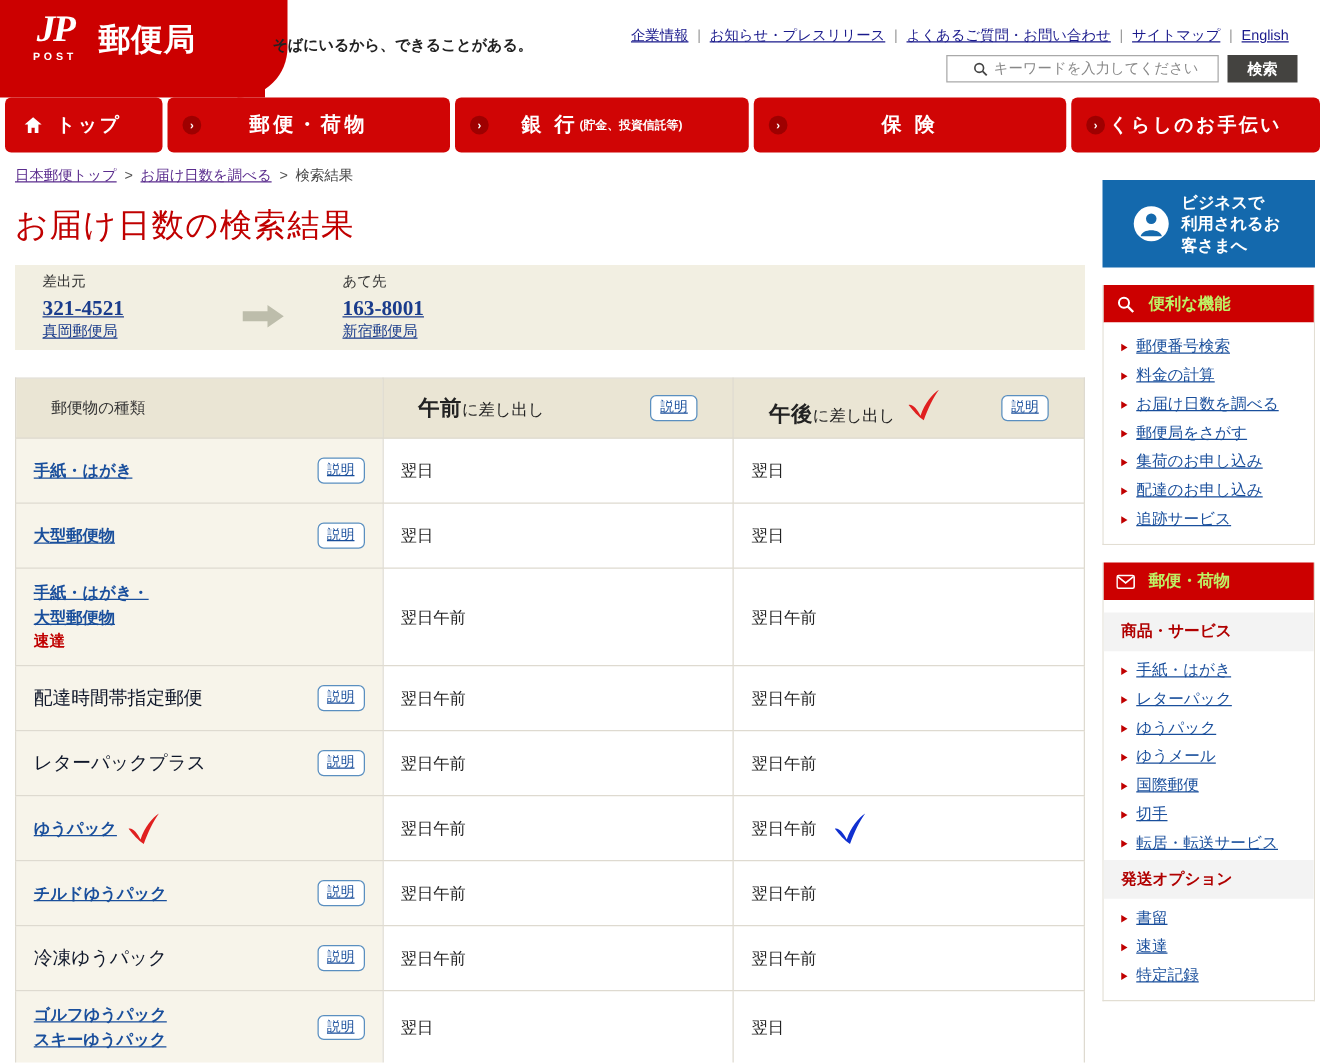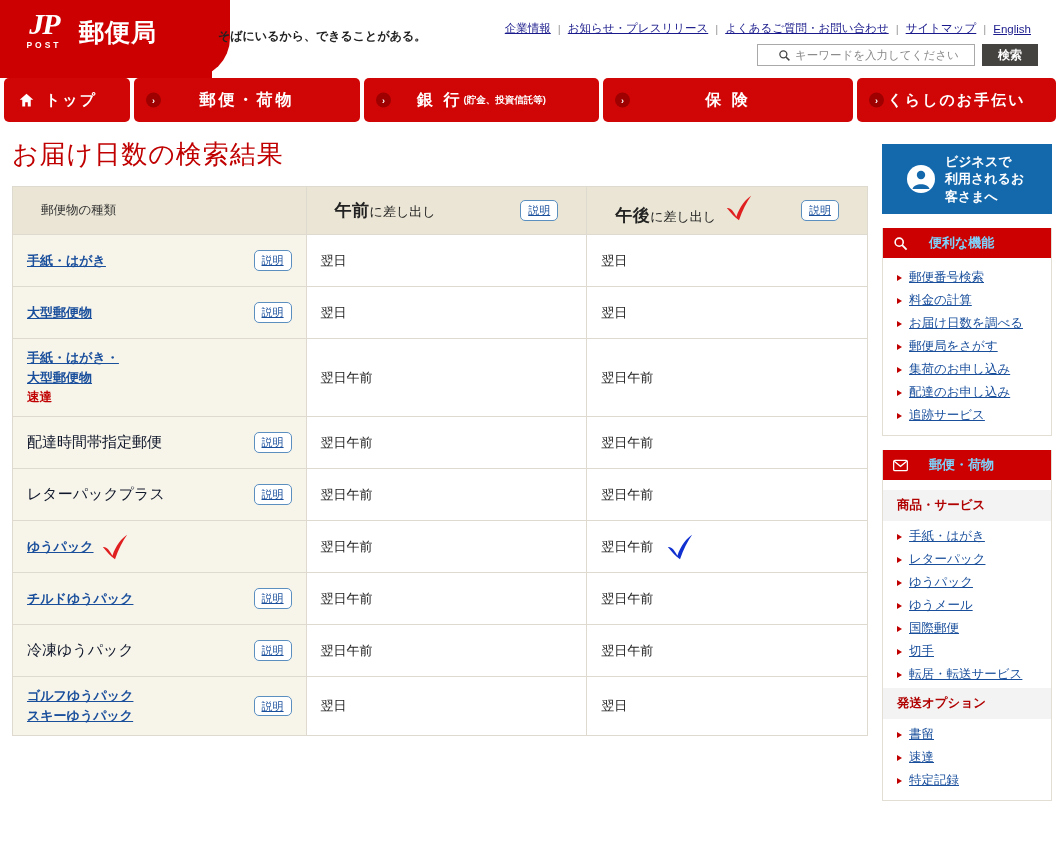--- a/index.html
+++ b/index.html
@@ -184,22 +184,22 @@
   .biz-banner {
     background: #1469ad; color: #fff; height: 70px;
     display: flex; align-items: center; gap: 9px;
     padding: 0 24px; cursor: pointer;
   }
   .biz-ico { width: 30px; height: 30px; flex: 0 0 30px; }
   .biz-text { font-size: 13px; font-weight: bold; line-height: 1.35; }
 
   .side-mod { margin-top: 14px; border: 1px solid #e2ded3; border-top: 0; }
   .side-head {
-    background: #cc0000; color: #7dd3fc; height: 30px;
-    display: flex; align-items: center; gap: 21px; padding: 12px 10px;
+    background: #cc0000; color: #bef264; height: 30px;
+    display: flex; align-items: center; gap: 11px; padding: 12px 10px;
     font-size: 13px; font-weight: bold;
   }
   .side-head-ico { width: 15px; height: 15px; flex: 0 0 15px; }
   .side-list { list-style: none; margin: 0; padding: 8px 0 8px 0; background: #fff; }
   .side-list li {
     display: flex; align-items: center; gap: 7px;
     padding: 3px 10px 3px 14px; font-size: 12.5px;
   }
   .bullet {
     width: 0; height: 0; flex: 0 0 5px;
@@ -280,23 +280,47 @@
   <div class="gnav-item life">
     <span class="arrow-badge">›</span>
     <span class="gnav-label small">くらしのお手伝い</span>
   </div>
 </nav>
 
 <div class="page">
 
   <div class="main-col">
 
+    <div class="breadcrumb">
+      <a>日本郵便トップ</a>
+      <span class="crumb-sep">&gt;</span>
+      <a>お届け日数を調べる</a>
+      <span class="crumb-sep">&gt;</span>
+      <span>検索結果</span>
+    </div>
 
     <h1 class="page-title">お届け日数の検索結果</h1>
 
+    <div class="addr-box">
+      <div class="addr-block">
+        <div class="addr-label">差出元</div>
+        <a class="addr-zip">321-4521</a>
+        <a class="addr-office">真岡郵便局</a>
+      </div>
+
+      <svg class="addr-arrow" viewBox="0 0 34 20">
+        <path d="M0 6 H20 V1 L33 10 L20 19 V14 H0 Z" fill="#bdbdab"></path>
+      </svg>
+
+      <div class="addr-block">
+        <div class="addr-label">あて先</div>
+        <a class="addr-zip">163-8001</a>
+        <a class="addr-office">新宿郵便局</a>
+      </div>
+    </div>
 
     <table class="result">
       <thead>
         <tr>
           <th class="col-kind">郵便物の種類</th>
           <th class="col-time">
             <div class="th-inner">
               <span class="th-time-label">
                 <b>午前</b>
                   <span>に差し出し</span>

